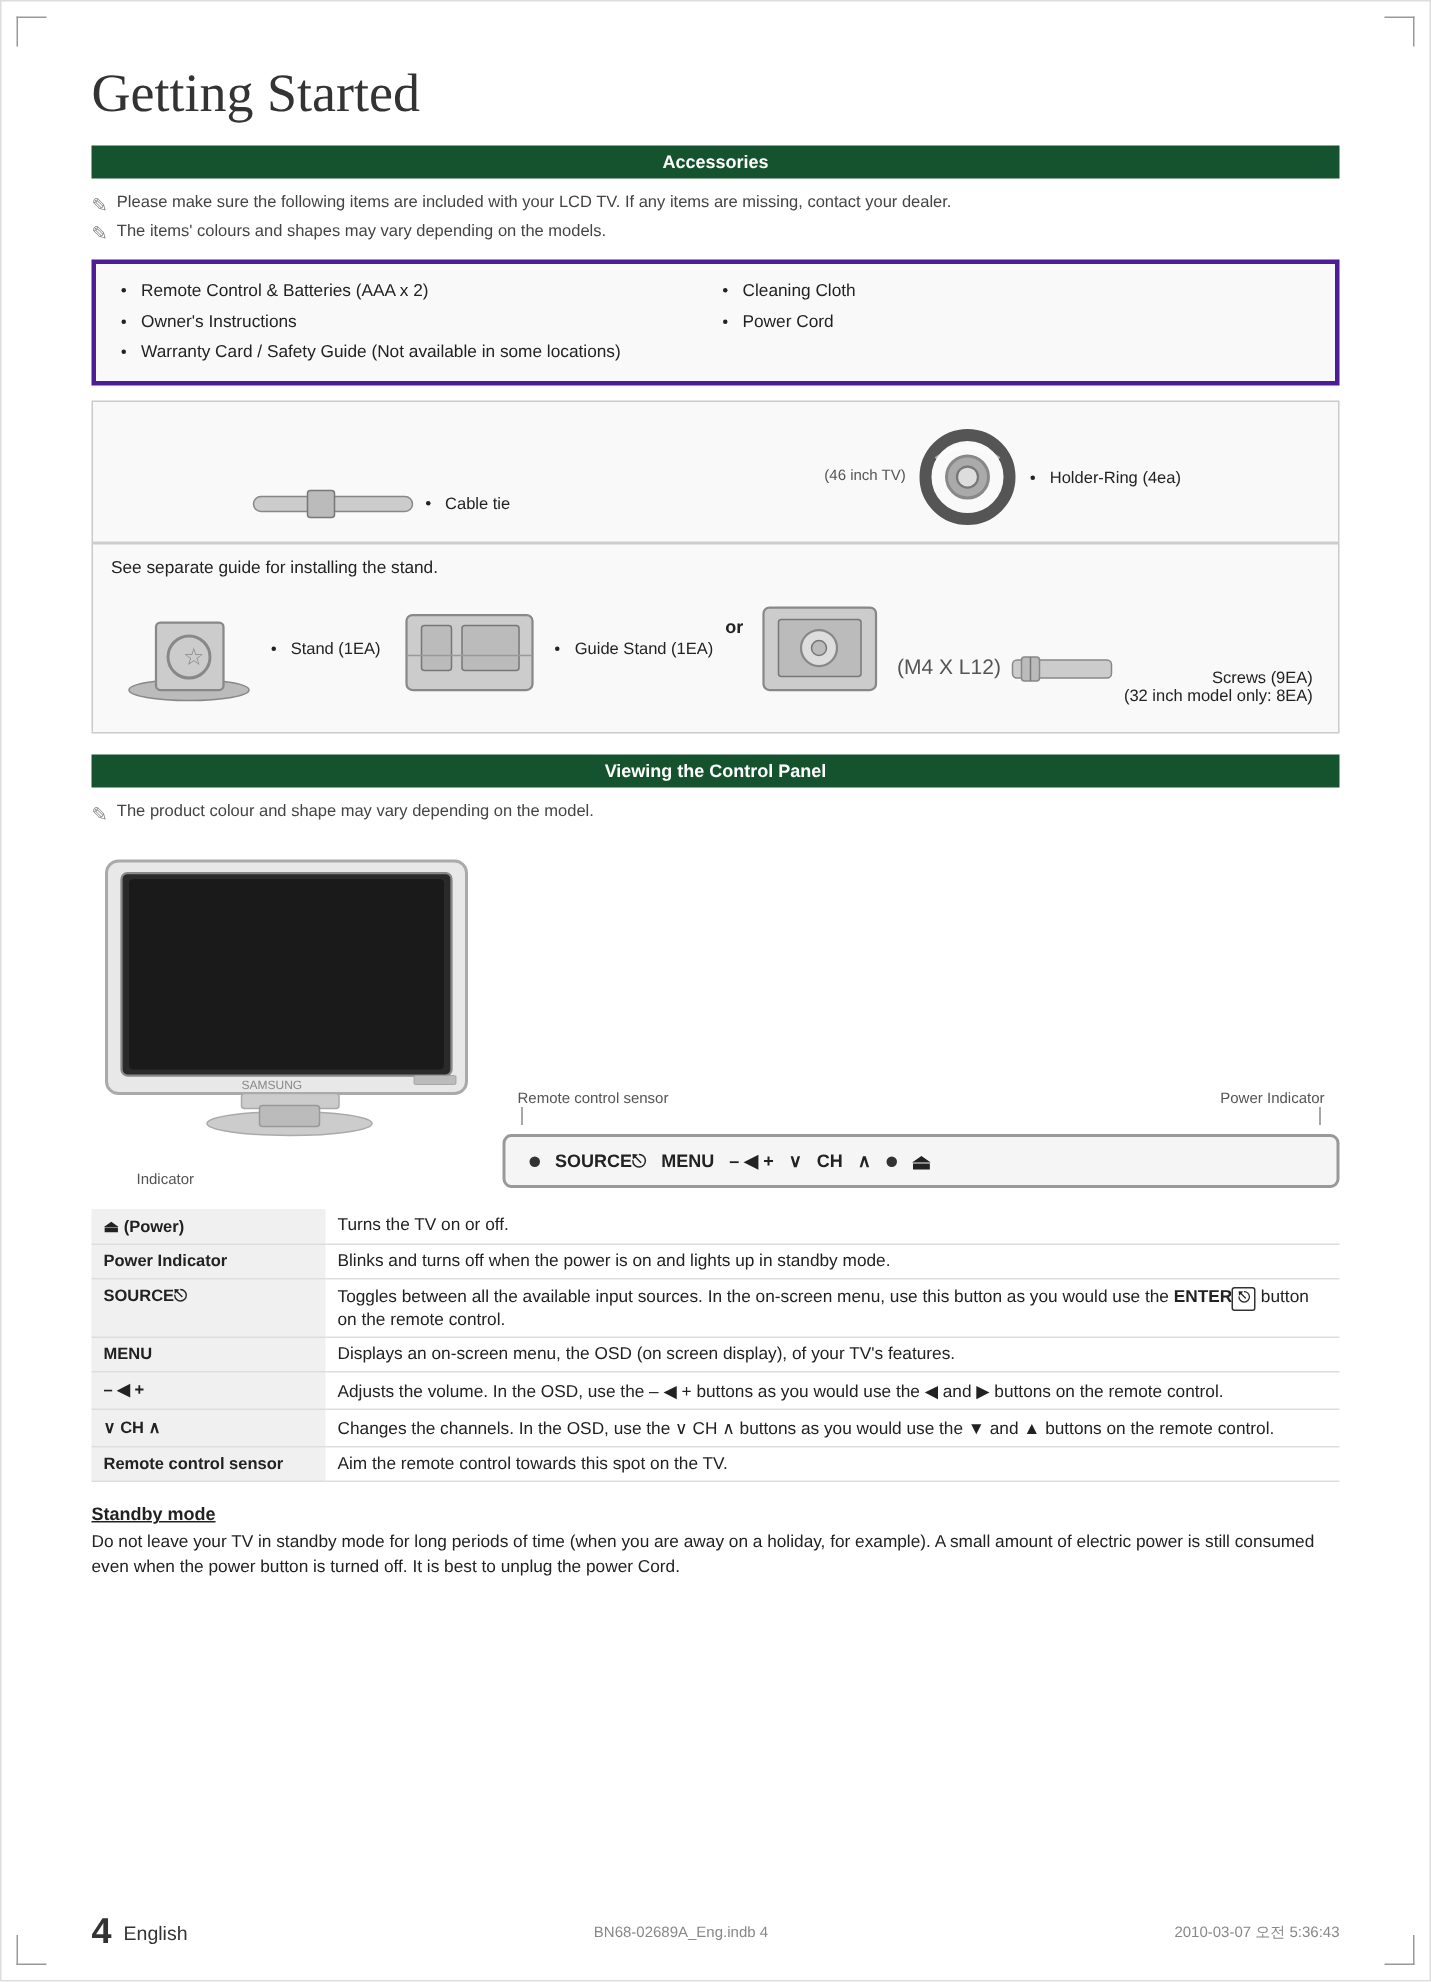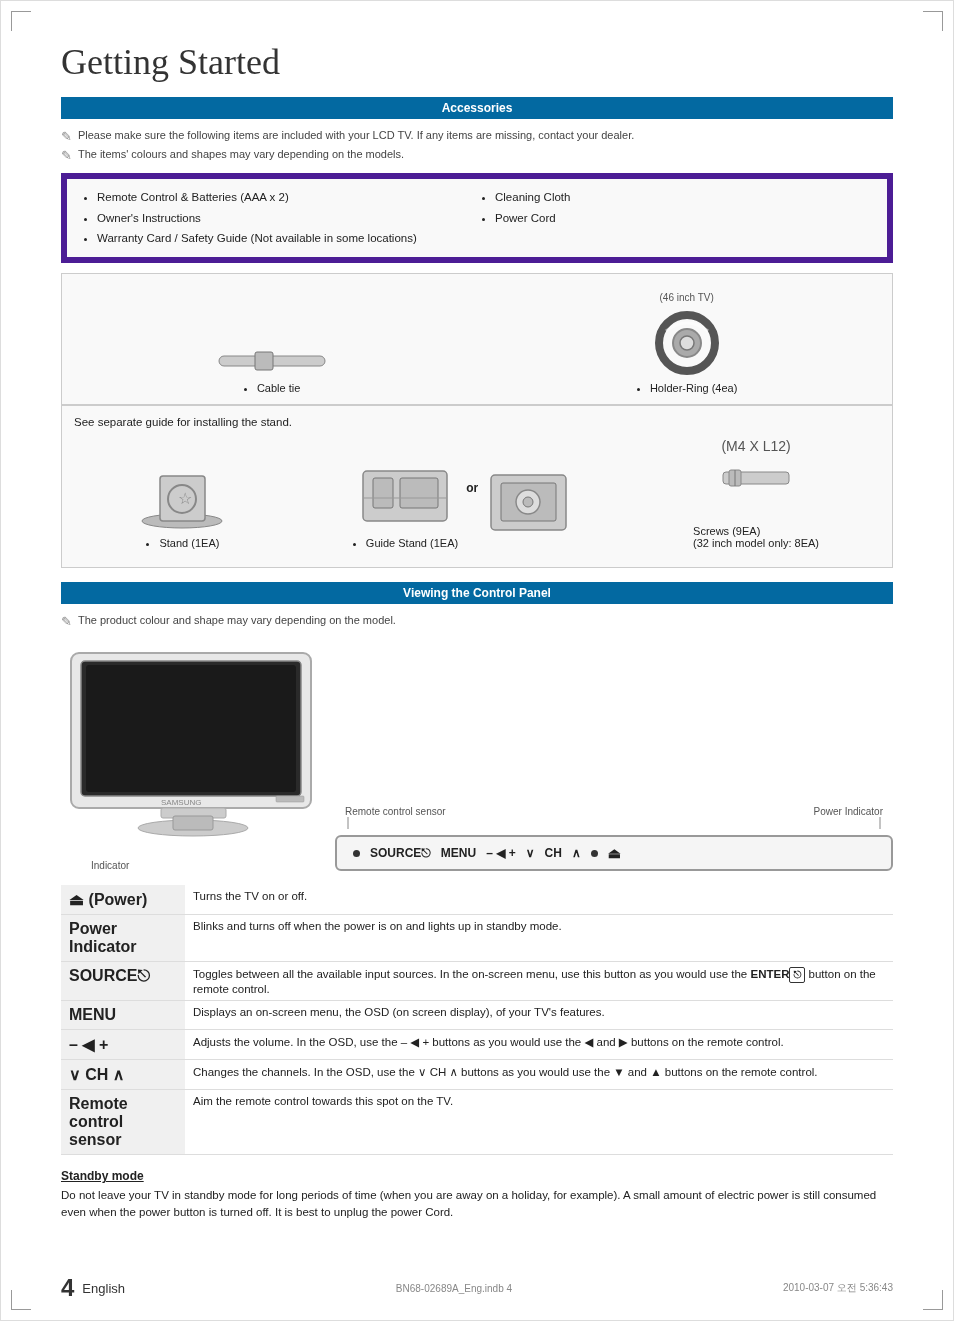--- a/index.html
+++ b/index.html
@@ -33,21 +33,21 @@
     .corner-br { bottom: 10px; right: 10px; border-width: 0 1px 1px 0; }
 
     h1.title {
       font-size: 36px;
       font-weight: 300;
       color: #333;
       margin-bottom: 14px;
       font-family: 'Times New Roman', serif;
     }
     .section-header {
-      background: #0369a1;
+      background: #14532d;
       color: #fff;
       text-align: center;
       font-weight: bold;
       font-size: 12px;
       padding: 4px 0;
       margin-bottom: 10px;
     }
     .note-line {
       font-size: 11px;
       color: #444;
@@ -55,21 +55,21 @@
       display: flex;
       align-items: flex-start;
       gap: 4px;
     }
     .note-icon {
       font-size: 13px;
       color: #888;
       margin-right: 2px;
     }
     .accessories-box {
-      border: 6px solid #4c1d95;
+      border: 3px solid #4c1d95;
       padding: 8px 12px;
       margin: 10px 0;
       background: #f9f9f9;
     }
     .accessories-cols {
       display: flex;
       gap: 0;
     }
     .accessories-col {
       flex: 1;
@@ -84,21 +84,21 @@
       display: flex;
       justify-content: space-around;
       align-items: flex-end;
       padding: 18px 0 10px 0;
       border: 1px solid #ccc;
       background: #f9f9f9;
       margin-bottom: 0;
     }
     .item-cell {
       display: flex;
-      flex-direction: column;
+      flex-direction: row;
       align-items: center;
       gap: 6px;
       font-size: 11px;
     }
     .item-label {
       font-size: 11px;
     }
     .item-label ul {
       list-style: disc;
       padding-left: 14px;
@@ -181,24 +181,24 @@
       font-size: 11.5px;
     }
     .control-table tr {
       border-bottom: 1px solid #ddd;
     }
     .control-table td {
       padding: 5px 8px;
       vertical-align: top;
     }
     .control-table td:first-child {
-      width: 124px;
+      width: 156px;
       background: #f0f0f0;
       font-weight: bold;
-      font-size: 16px;
+      font-size: 11px;
     }
     .standby-title {
       font-weight: bold;
       font-size: 12px;
       margin-top: 14px;
       margin-bottom: 4px;
       text-decoration: underline;
     }
     .standby-text {
       font-size: 11.5px;
@@ -358,21 +358,21 @@
         </div>
       </div>
 
       <div class="item-cell">
         <div style="font-size:14px;color:#555;margin-bottom:2px;">(M4 X L12)</div>
         <svg width="70" height="30" viewBox="0 0 70 30">
           <rect x="2" y="10" width="66" height="12" rx="3" fill="#ccc" stroke="#888" stroke-width="1"></rect>
           <rect x="8" y="8" width="12" height="16" rx="2" fill="#bbb" stroke="#888" stroke-width="1"></rect>
           <line x1="14" y1="8" x2="14" y2="24" stroke="#777" stroke-width="1"></line>
         </svg>
-        <div class="item-label" style="white-space:pre-line;text-align:left;margin-top:27px;">Screws (9EA)
+        <div class="item-label" style="white-space:pre-line;text-align:right;margin-top:27px;">Screws (9EA)
 (32 inch model only: 8EA)</div>
       </div>
     </div>
   </div>
 
   <div class="control-panel-section">
     <div class="section-header">Viewing the Control Panel</div>
     <div class="note-line">
       <span class="note-icon">✎</span>
       <span>The product colour and shape may vary depending on the model.</span>

